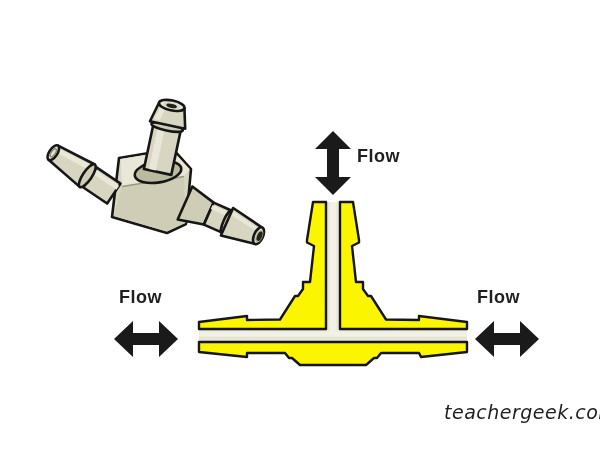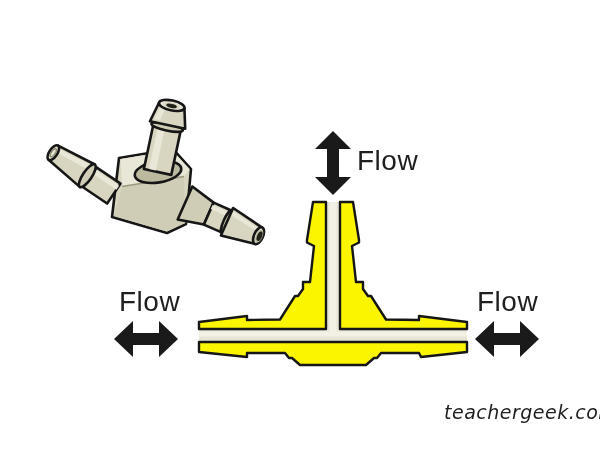--- a/index.html
+++ b/index.html
@@ -5,21 +5,21 @@
   html,body{margin:0;padding:0;}
   body{
     width:600px;height:450px;
     background:var(--c-bg,#fff);
     font-family:"Liberation Sans",sans-serif;
     position:relative;overflow:hidden;
   }
   .stage{position:absolute;inset:0;}
   .abs{position:absolute;}
   .flow-label{
-    font-size:28px;font-weight:400;color:var(--c-text,#1f1f1f);
+    font-size:18px;font-weight:700;color:var(--c-text,#1f1f1f);
     letter-spacing:0.5px;line-height:1;
   }
   .watermark{
     font-size:19px;font-style:italic;color:var(--c-text,#1f1f1f);
     font-family:"DejaVu Sans",sans-serif;letter-spacing:0.5px;line-height:1;
   }
   
   .yl{fill:var(--c-yellow,#fcf500);stroke:var(--c-outline,#161616);stroke-width:2.4;stroke-linejoin:round;}
   .chan{fill:var(--c-channel,#e7e5d6);}
   .chan-hi{fill:var(--c-channel_hi,#f3f1e5);}

